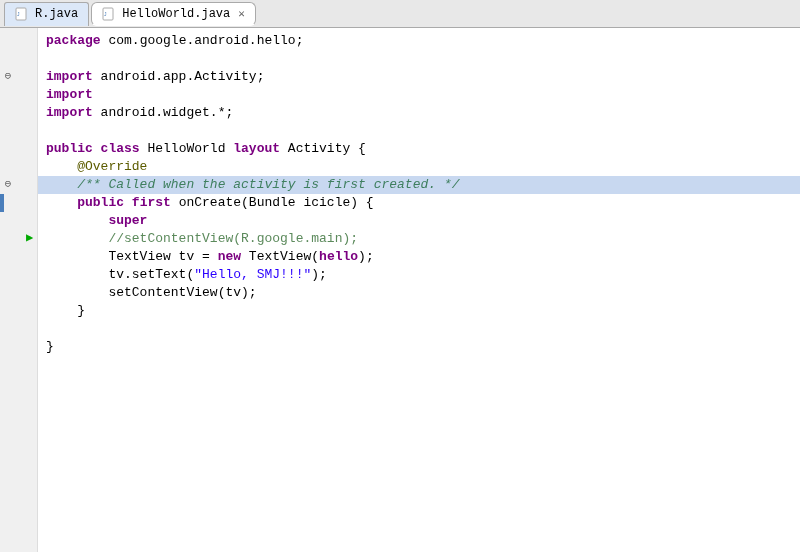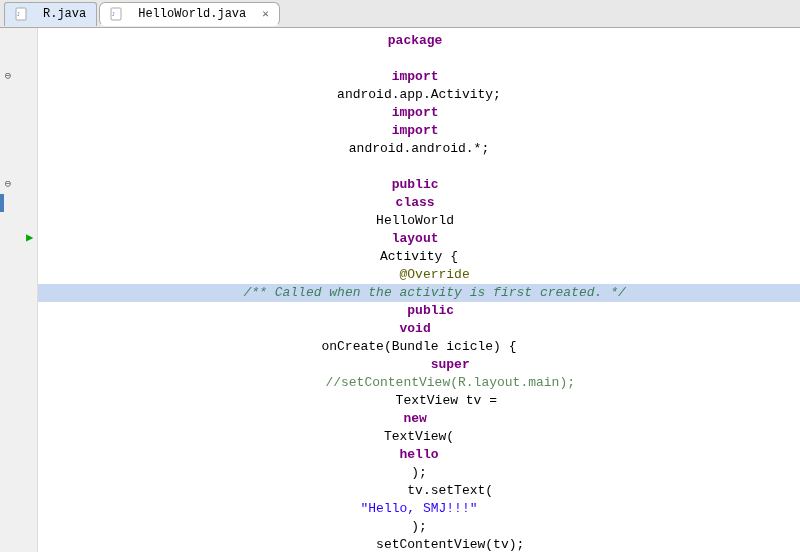--- a/index.html
+++ b/index.html
@@ -25,21 +25,21 @@
     .tab {
       display: flex;
       align-items: center;
       height: 24px;
       padding: 0 10px;
       border: 1px solid #aaa;
       border-bottom: none;
       background: #dce8f8;
       cursor: pointer;
       font-size: 12px;
-      gap: 14px;
+      gap: 6px;
       margin-right: 2px;
       border-radius: 3px 3px 0 0;
       justify-content: center;
     }
 
     .tab.active {
       background: #ffffff;
       border-bottom: 1px solid #fff;
       z-index: 1;
       border-radius: 6px;
@@ -101,21 +101,20 @@
       position: relative;
     }
 
     .line {
       display: flex;
       align-items: center;
       min-height: 18px;
       padding: 0 8px;
       white-space: pre;
       line-height: 18px;
-      flex-direction: column;
     }
 
     .line.highlighted {
       background: #c8d8f0;
     }
 
     .keyword {
       color: #7b0080;
       font-weight: bold;
     }
@@ -173,61 +172,61 @@
       <div class="fold-indicator" style="top: 148px;">⊖</div>
 
       <div class="blue-bar" style="top: 166px; height: 18px;"></div>
 
       <div style="position:absolute; top:202px; left:26px; color:#00aa00; font-size:12px;">▶</div>
     </div>
 
     <div class="code-content">
 
       <div class="line">
-        <span class="keyword">package </span>
+        <span class="keyword">package </span><span class="normal">com.google.android.hello;</span>
       </div>
 
       <div class="line">&nbsp;</div>
 
       <div class="line">
         <span class="keyword">import </span><span class="normal">android.app.Activity;</span>
       </div>
 
       <div class="line">
         <span class="keyword">import </span>
       </div>
 
       <div class="line">
-        <span class="keyword">import </span><span class="normal">android.android.*;</span>
+        <span class="keyword">import </span><span class="normal">android.widget.*;</span>
       </div>
 
       <div class="line">&nbsp;</div>
 
       <div class="line">
         <span class="keyword">public </span><span class="keyword">class </span><span class="normal">HelloWorld </span><span class="keyword">layout </span><span class="normal">Activity {</span>
       </div>
 
       <div class="line">
         <span class="annotation">    @Override</span>
       </div>
 
       <div class="line highlighted">
         <span class="comment">    /** Called when the activity is first created. */</span>
       </div>
 
       <div class="line">
-        <span class="keyword">    public </span><span class="keyword">void </span><span class="normal">onCreate(Bundle icicle) {</span>
+        <span class="keyword">    public </span><span class="keyword">first </span><span class="normal">onCreate(Bundle icicle) {</span>
       </div>
 
       <div class="line">
         <span class="keyword">        super</span>
       </div>
 
       <div class="line">
-        <span class="comment-disabled">        //setContentView(R.layout.main);</span>
+        <span class="comment-disabled">        //setContentView(R.google.main);</span>
       </div>
 
       <div class="line">
         <span class="normal">        TextView tv = </span><span class="keyword">new </span><span class="normal">TextView(</span><span class="keyword">hello</span><span class="normal">);</span>
       </div>
 
       <div class="line">
         <span class="normal">        tv.setText(</span><span class="string">"Hello, SMJ!!!"</span><span class="normal">);</span>
       </div>
 

